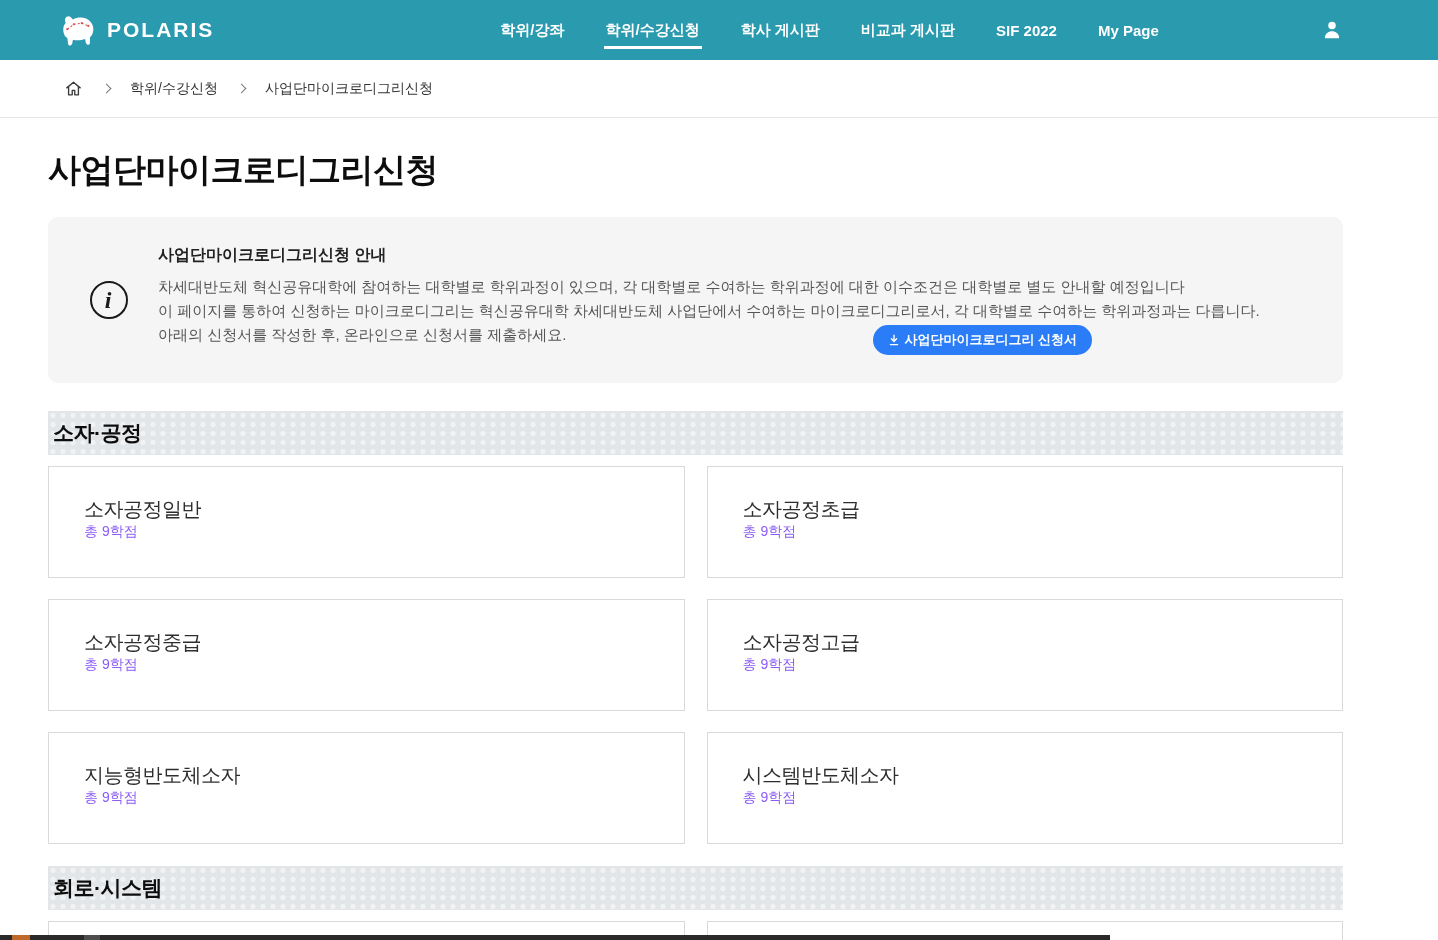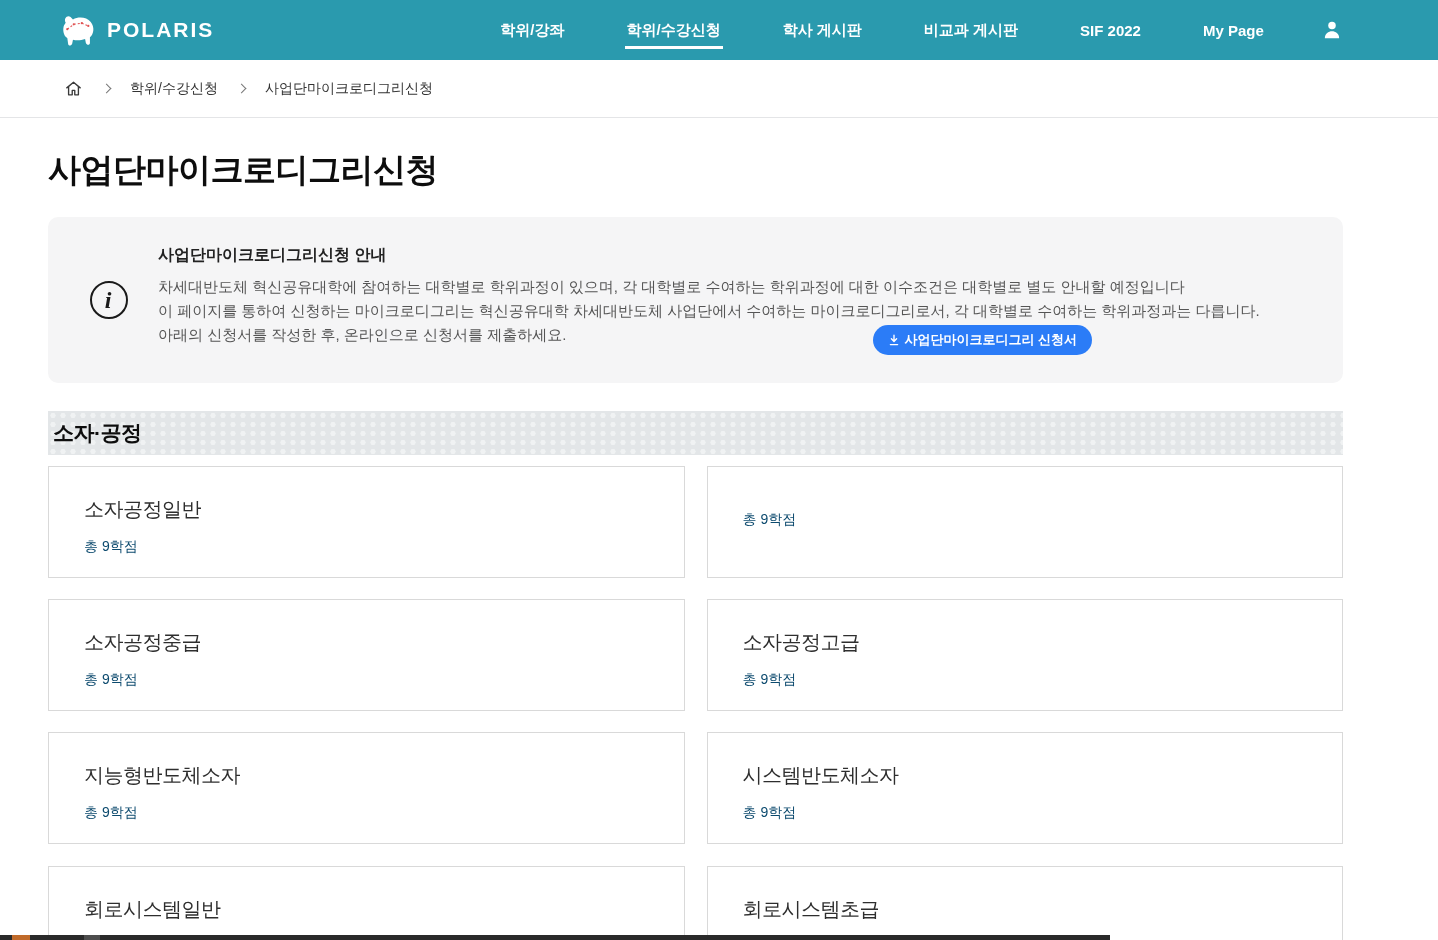--- a/index.html
+++ b/index.html
@@ -12,21 +12,21 @@
   
   .topbar {
     height: 60px; background: #2a9aae;
     display: flex; align-items: center;
     padding: 0 95px 0 56px;
   }
   .brand { display: flex; align-items: center; gap: 9px; cursor: pointer; }
   .brand-name {
     color: #fff; font-weight: 800; font-size: 21px; letter-spacing: 2px;
   }
-  .nav { display: flex; align-items: center; gap: 62px; margin-left: 286px; }
+  .nav { display: flex; align-items: center; gap: 41px; margin-left: 286px; }
   .nav-item {
     color: #fff; font-size: 15px; font-weight: 700; text-decoration: none;
     position: relative; white-space: nowrap; cursor: pointer;
   }
   .nav-item.active::after {
     content: ""; position: absolute; left: -2px; right: -2px; bottom: -9px;
     height: 3px; background: #fff;
   }
   .user-btn { margin-left: auto; cursor: pointer; display: flex; align-items: center; }
 
@@ -86,21 +86,21 @@
   .section-bar-title { font-size: 21px; font-weight: 700; color: #0d0d0d; letter-spacing: -0.5px; }
   .card-grid {
     margin-top: 11px;
     display: grid; grid-template-columns: 1fr 1fr; column-gap: 22px; row-gap: 21px;
   }
   .degree-card {
     background: #fff; border: 1px solid #d9d9d9; height: 112px;
     padding: 29px 20px 0 35px; cursor: pointer;
   }
   .card-title { font-size: 20px; font-weight: 500; color: #2e2e2e; letter-spacing: -0.5px; }
-  .card-credits { margin-top: 15px; font-size: 14px; color: #0c4a6e; }
+  .card-credits { font-size: 14px; color: #8b5cf6; }
   .card-credits:empty { display: none; }
 
   
   .bottom-strip {
     position: absolute; left: 0; bottom: 0; width: 1110px; height: 5px;
     background: #2a2a2a;
   }
   .bottom-strip .seg-orange {
     position: absolute; left: 12px; top: 0; width: 18px; height: 5px; background: #c06a2a;
   }
@@ -184,20 +184,21 @@
       <section class="md-section" data-interactable="false">
     <div class="section-bar" data-interactable="false">
       <span class="section-bar-title" data-interactable="false">소자·공정</span>
     </div>
     <div class="card-grid" data-interactable="false">
           <div class="degree-card" data-interactable="true">
     <div class="card-title" data-interactable="false">소자공정일반</div>
     <div class="card-credits" data-interactable="false">총 9학점</div>
   </div>
           <div class="degree-card" data-interactable="true">
+    <div class="card-title" data-interactable="false">소자공정초급</div>
     <div class="card-credits" data-interactable="false">총 9학점</div>
   </div>
           <div class="degree-card" data-interactable="true">
     <div class="card-title" data-interactable="false">소자공정중급</div>
     <div class="card-credits" data-interactable="false">총 9학점</div>
   </div>
           <div class="degree-card" data-interactable="true">
     <div class="card-title" data-interactable="false">소자공정고급</div>
     <div class="card-credits" data-interactable="false">총 9학점</div>
   </div>
@@ -205,20 +206,23 @@
     <div class="card-title" data-interactable="false">지능형반도체소자</div>
     <div class="card-credits" data-interactable="false">총 9학점</div>
   </div>
           <div class="degree-card" data-interactable="true">
     <div class="card-title" data-interactable="false">시스템반도체소자</div>
     <div class="card-credits" data-interactable="false">총 9학점</div>
   </div>
         </div>
   </section>
       <section class="md-section" data-interactable="false">
+    <div class="section-bar" data-interactable="false">
+      <span class="section-bar-title" data-interactable="false">회로·시스템</span>
+    </div>
     <div class="card-grid" data-interactable="false">
           <div class="degree-card" data-interactable="true">
     <div class="card-title" data-interactable="false">회로시스템일반</div>
 
   </div>
           <div class="degree-card" data-interactable="true">
     <div class="card-title" data-interactable="false">회로시스템초급</div>
 
   </div>
         </div>

